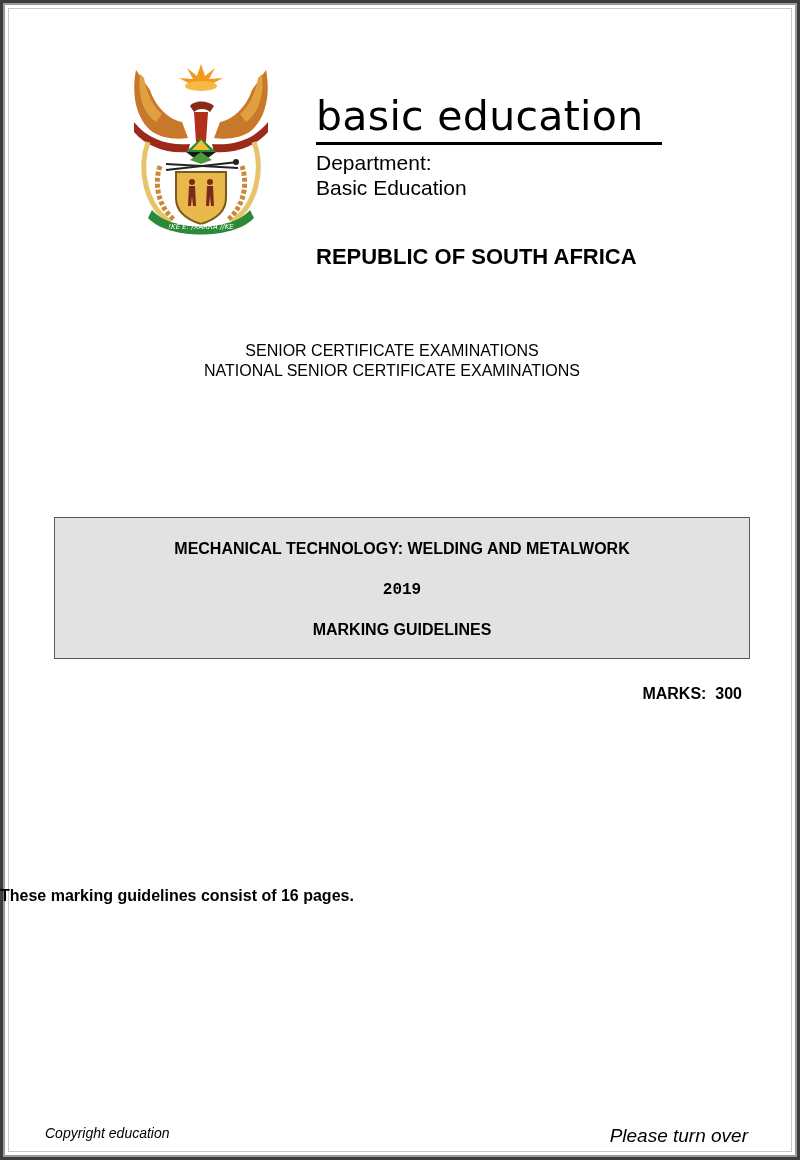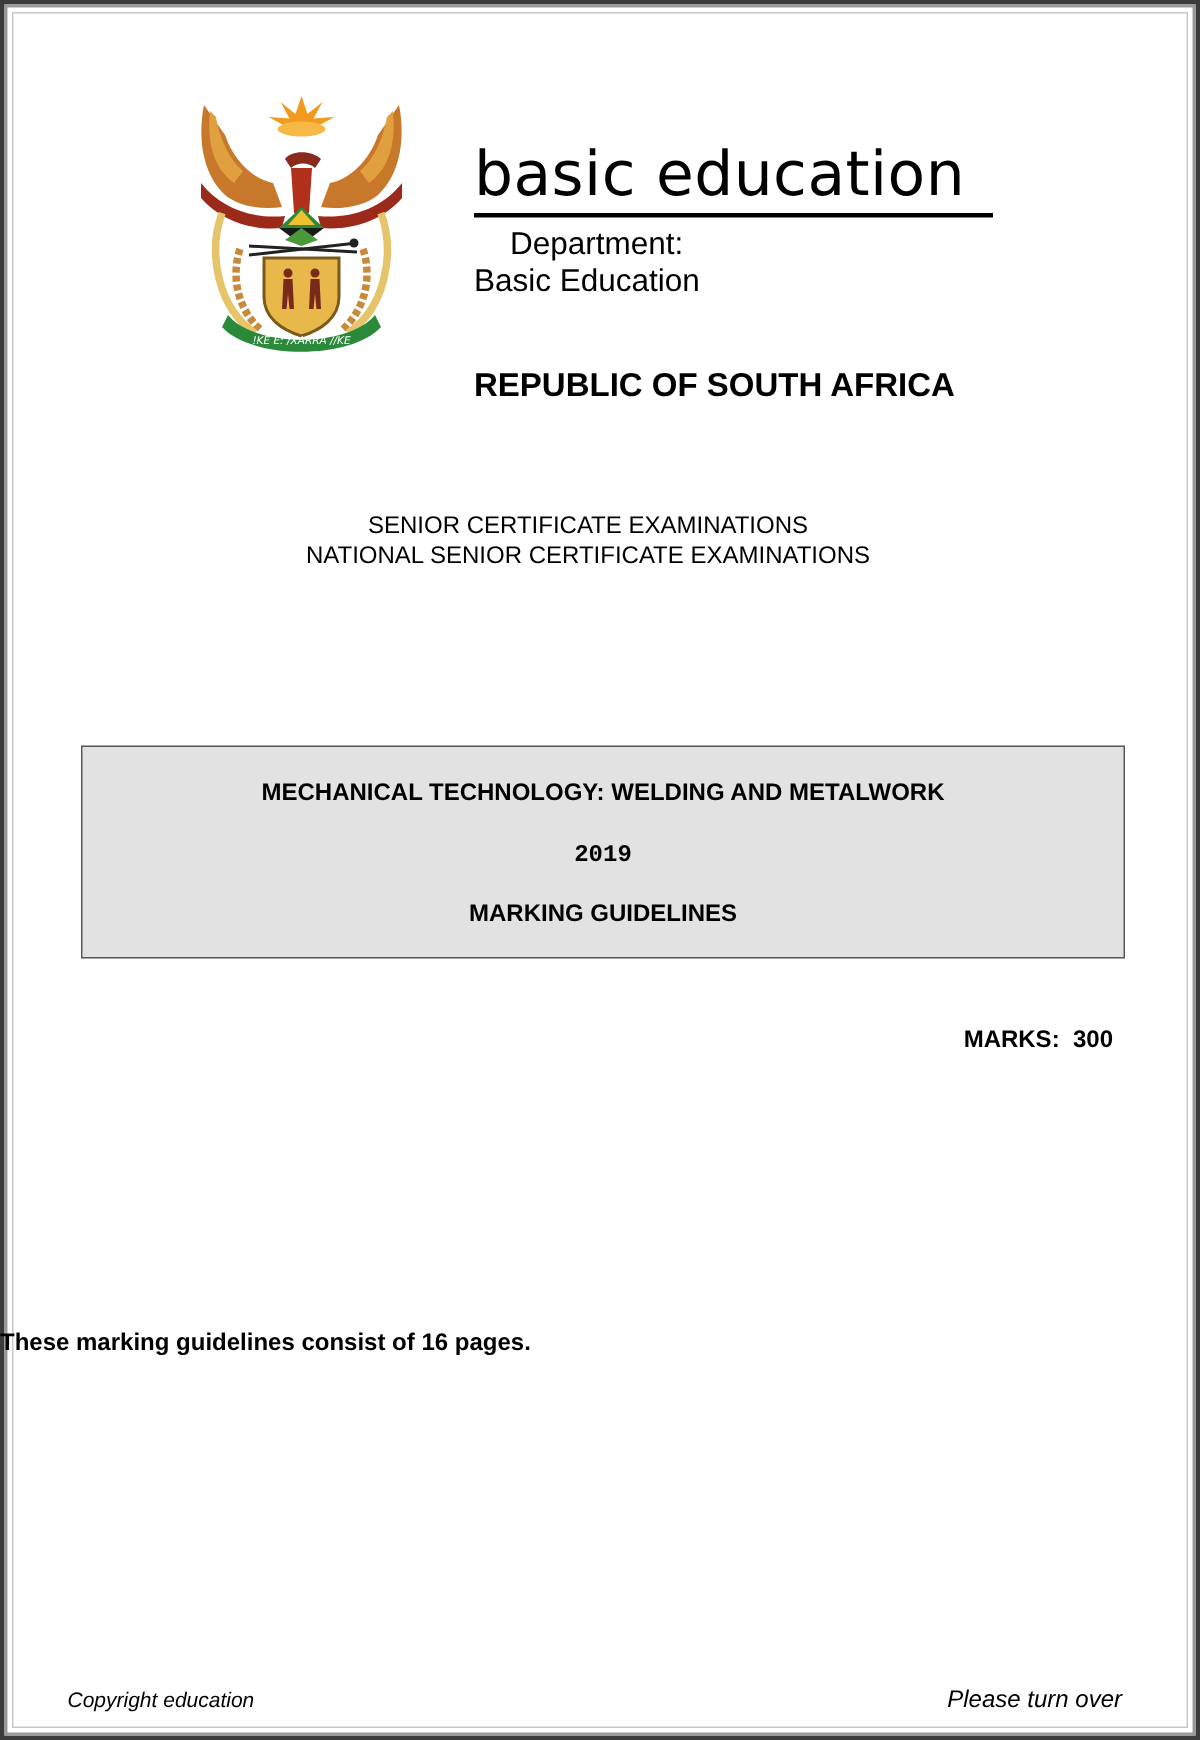--- a/index.html
+++ b/index.html
@@ -22,49 +22,49 @@
   .logo-wrap { position: absolute; left: 130px; top: 60px; width: 142px; height: 175px; }
   .brand {
     position: absolute; left: 316px; top: 92px; width: 346px;
   }
   .brand-title {
     font-family: "DejaVu Sans", sans-serif; font-size: 41px; letter-spacing: 0.3px;
     line-height: 48px; height: 48px; white-space: nowrap;
   }
   .brand-rule { height: 3px; background: #000; margin-top: 2px; width: 346px; }
   .brand-line { font-size: 21px; line-height: 25px; white-space: nowrap; }
-  .brand-line.first { margin-top: 5px; margin-left: 24px; }
+  .brand-line.first { margin-top: 5px; }
   .brand-line.bold { font-weight: bold; font-size: 22px; margin-top: 44px; }
   .exam-heading {
     position: absolute; left: 0; width: 784px; text-align: center;
     font-weight: normal; font-size: 16px; line-height: 20px;
   }
   .h1 { top: 341px; }
   .h2 { top: 361px; }
   .subject-box {
-    position: absolute; left: 54px; top: 497px; width: 696px; height: 142px;
+    position: absolute; left: 54px; top: 517px; width: 696px; height: 142px;
     box-sizing: border-box; background: #e2e2e2; border: 1px solid #5a5a5a;
   }
   .subject-line {
     position: absolute; left: 0; width: 100%; text-align: center;
     font-weight: bold; font-size: 16px; line-height: 20px;
   }
   .marks {
     position: absolute; right: 58px; top: 684px; font-weight: bold; font-size: 16px;
     line-height: 20px; white-space: pre;
   }
   .pages-note {
     position: absolute; left: 0; width: 778px; top: 886px; text-align: left;
     font-weight: bold; font-size: 16px; line-height: 20px;
   }
   .footer-left {
     position: absolute; left: 45px; top: 1125px; font-style: italic; font-size: 14px;
   }
   .footer-right {
-    position: absolute; right: 52px; top: 1125px; font-style: italic; font-size: 16px;
+    position: absolute; right: 52px; top: 1125px; font-style: italic; font-size: 19px;
   }
 </style>
 </head>
 <body>
 
 <div class="frame-outer"></div>
 <div class="frame-mid"></div>
 <div class="frame-inner"></div>
 
 <div class="logo-wrap">

